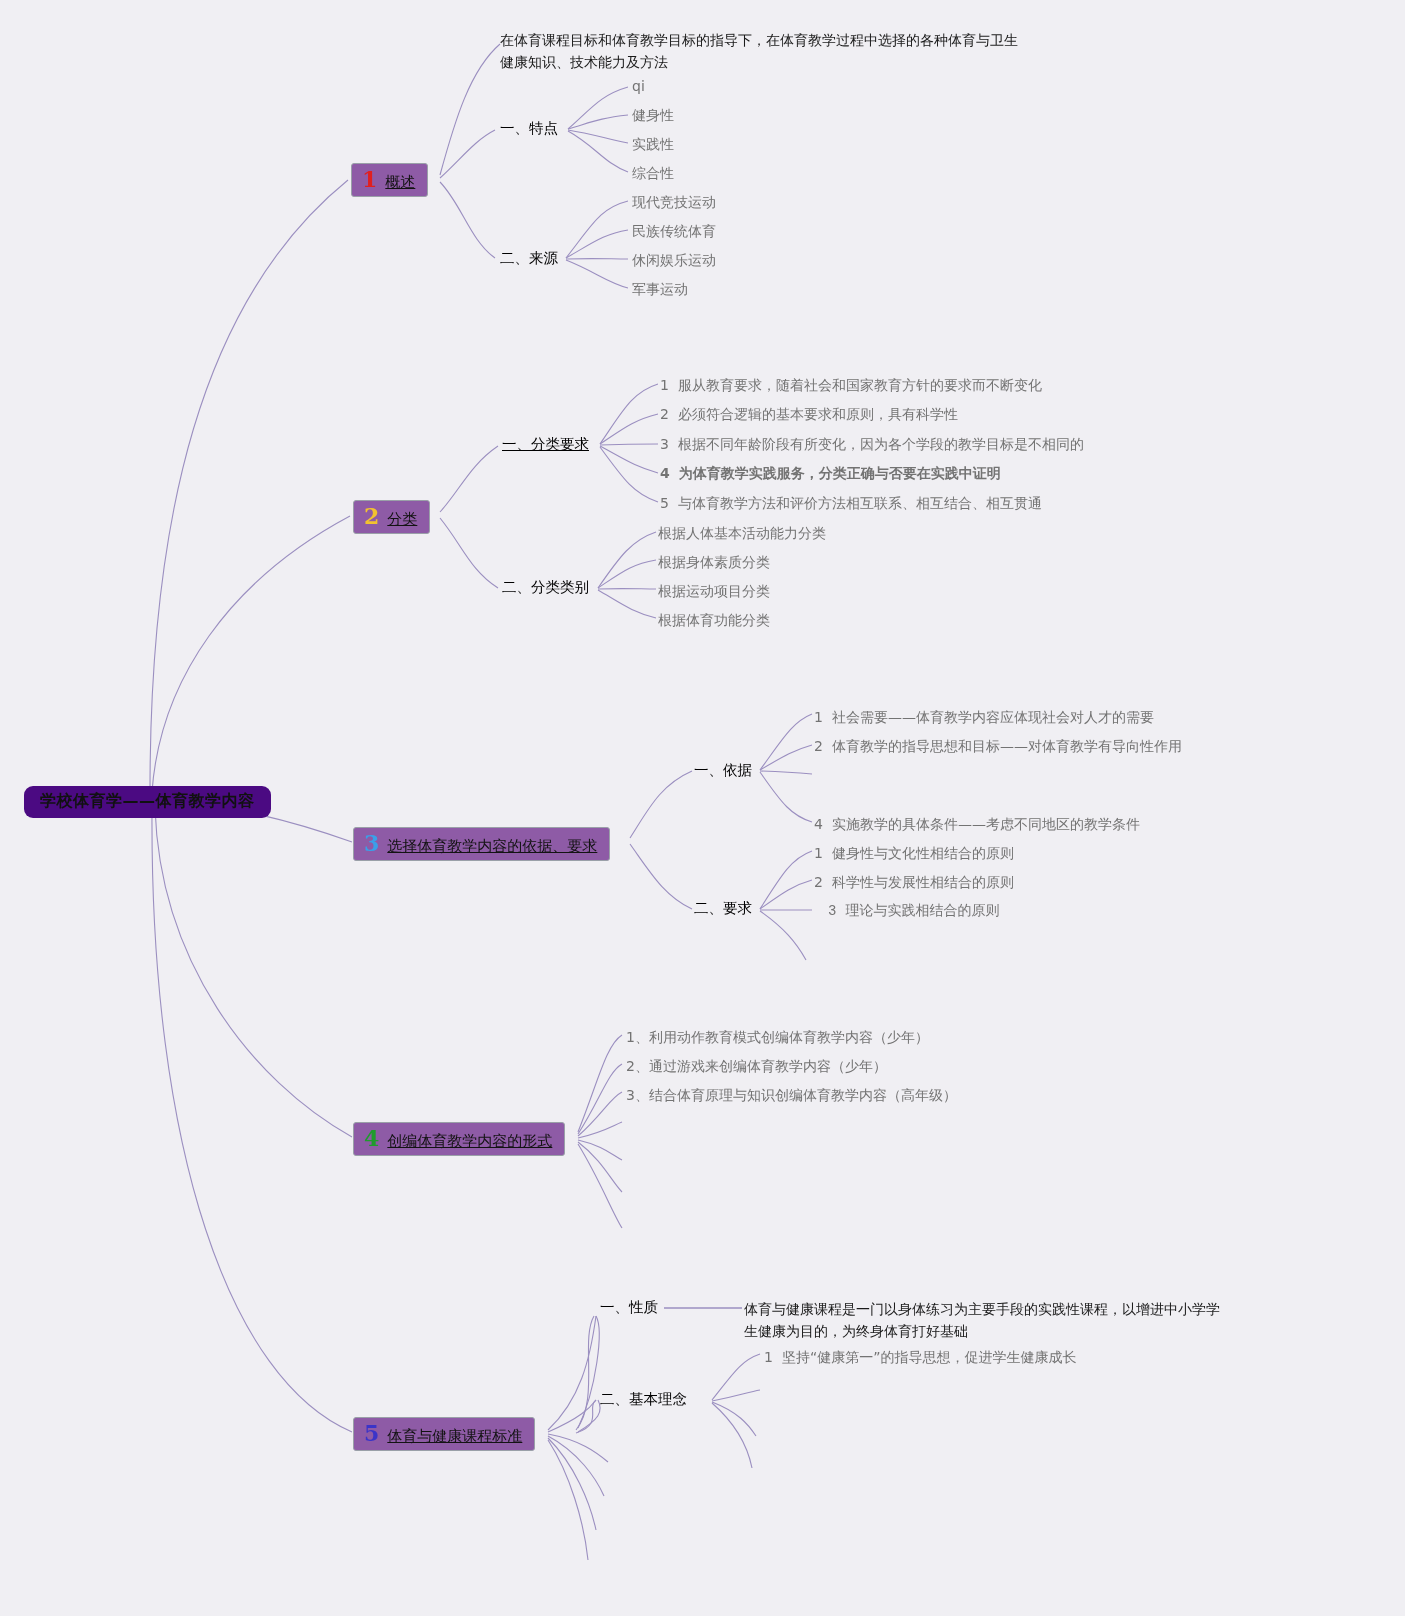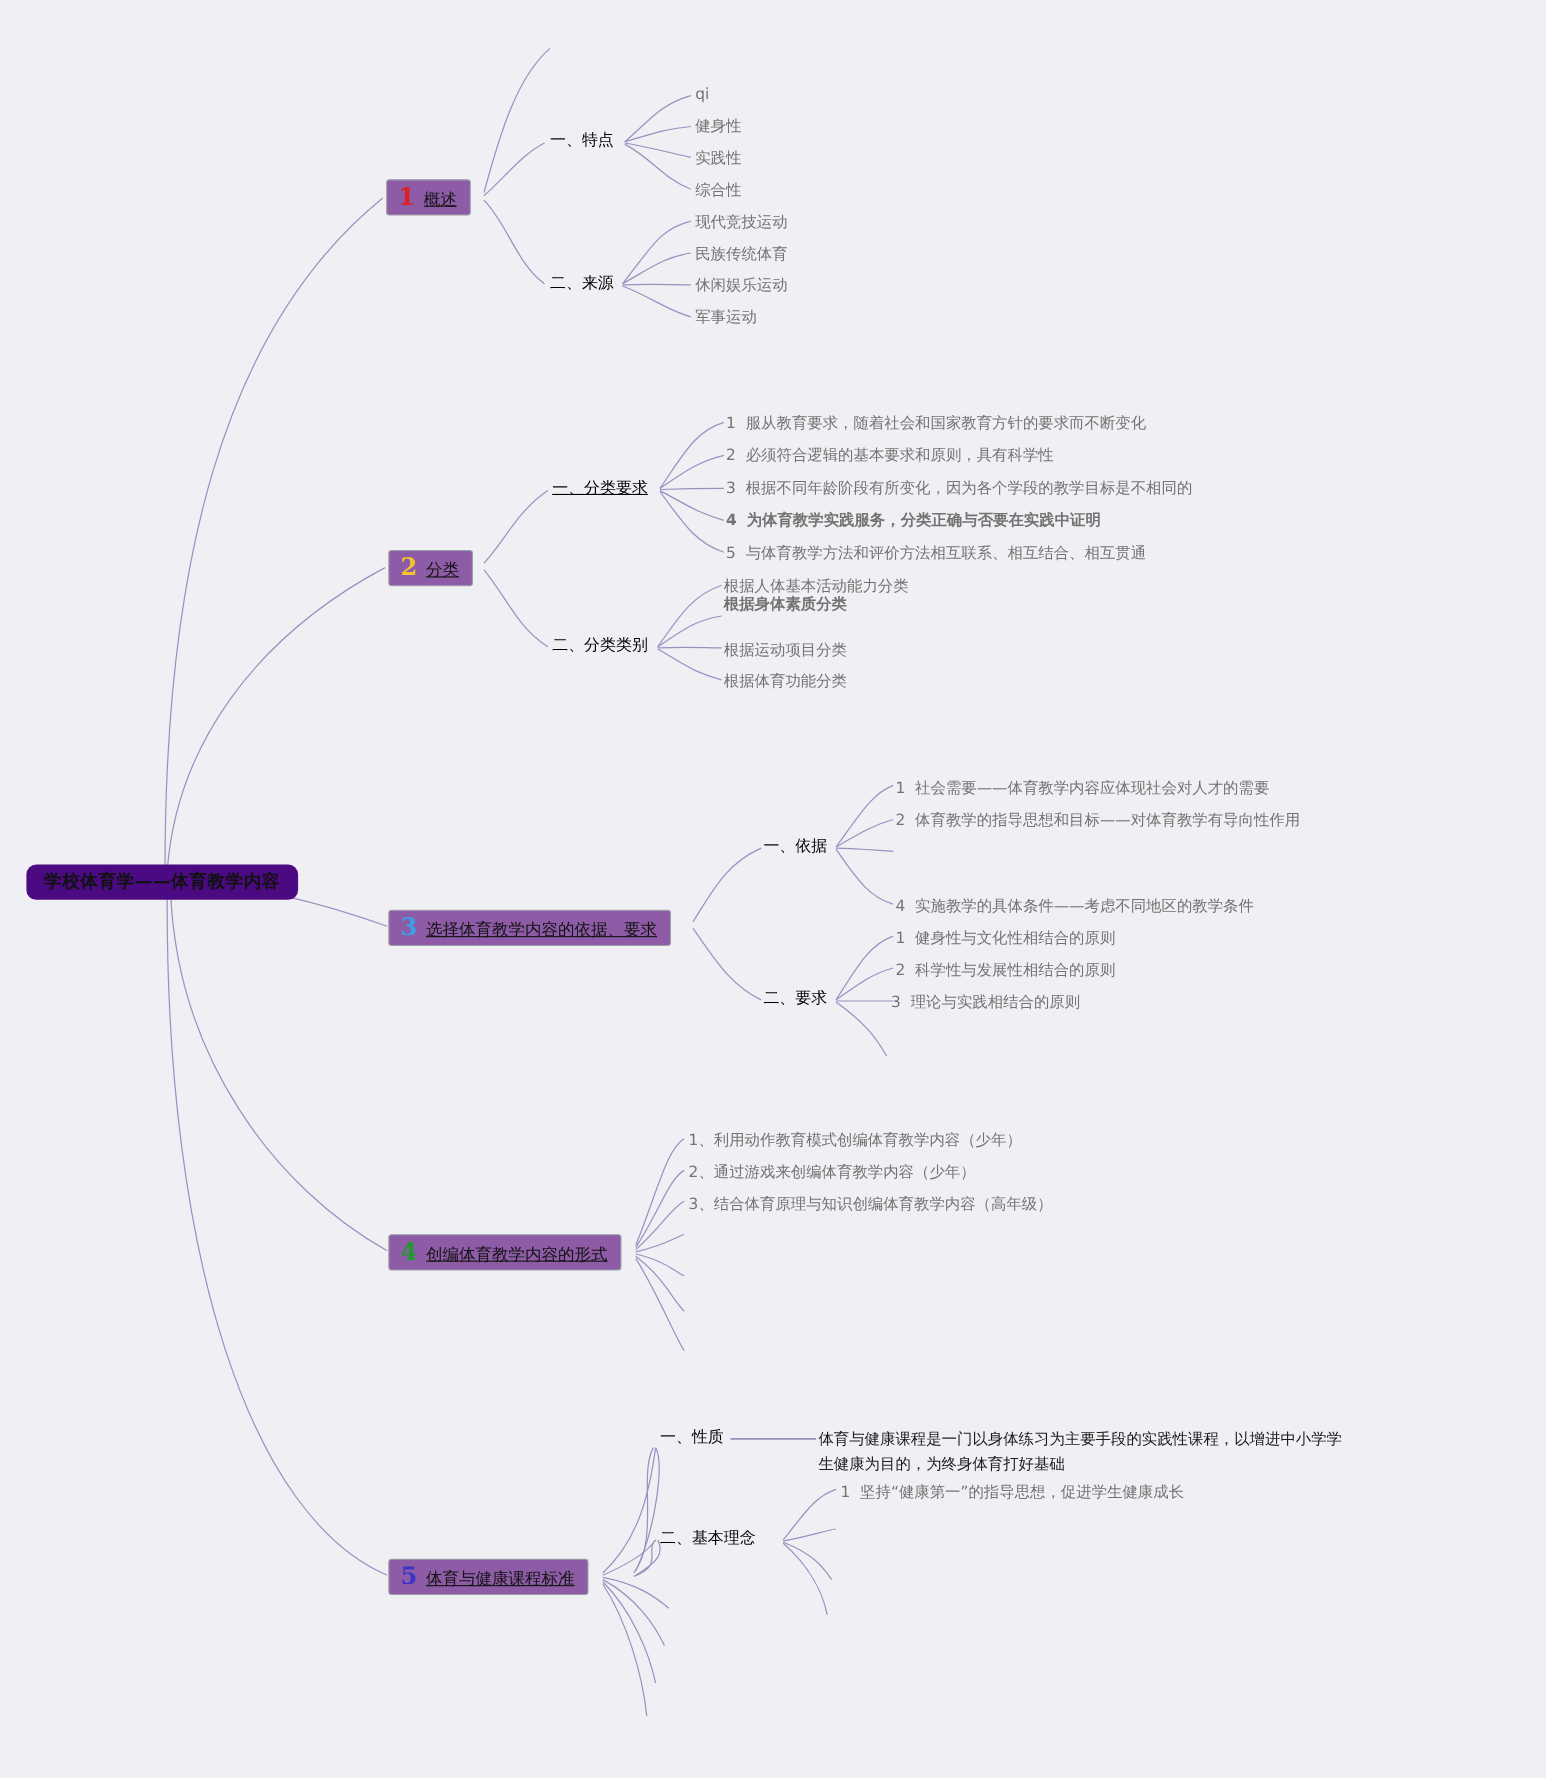--- a/index.html
+++ b/index.html
@@ -169,20 +169,21 @@
 
   <div class="root-node" style="left:24px;top:786px;">
     <span>学校体育学——体育教学内容</span>
   </div>
 
   <div class="branch-node" style="left:351px;top:163px;">
     <span class="branch-num" style="color:#e02020">1</span>
     <span class="branch-label">概述</span>
   </div>
 
+  <div class="note" style="left:500px;top:29px;width:520px;">在体育课程目标和体育教学目标的指导下，在体育教学过程中选择的各种体育与卫生健康知识、技术能力及方法</div>
 
   <div class="l2" style="left:500px;top:119px;">一、特点</div>
   <div class="leaf" style="left:632px;top:76px;">qi</div>
   <div class="leaf" style="left:632px;top:105px;">健身性</div>
   <div class="leaf" style="left:632px;top:134px;">实践性</div>
   <div class="leaf" style="left:632px;top:163px;">综合性</div>
 
   <div class="l2" style="left:500px;top:249px;">二、来源</div>
   <div class="leaf" style="left:632px;top:192px;">现代竞技运动</div>
   <div class="leaf" style="left:632px;top:221px;">民族传统体育</div>
@@ -207,21 +208,21 @@
   </div>
   <div class="leaf" style="left:660px;top:463px;font-weight:bold;">
     <span class="idx">4</span><span>为体育教学实践服务，分类正确与否要在实践中证明</span>
   </div>
   <div class="leaf" style="left:660px;top:493px;">
     <span class="idx">5</span><span>与体育教学方法和评价方法相互联系、相互结合、相互贯通</span>
   </div>
 
   <div class="l2" style="left:502px;top:578px;">二、分类类别</div>
   <div class="leaf" style="left:658px;top:523px;">根据人体基本活动能力分类</div>
-  <div class="leaf" style="left:658px;top:540px;font-weight:bold;">根据身体素质分类</div>
+  <div class="leaf" style="left:658px;top:552px;">根据身体素质分类</div>
   <div class="leaf" style="left:658px;top:581px;">根据运动项目分类</div>
   <div class="leaf" style="left:658px;top:610px;">根据体育功能分类</div>
 
   <div class="branch-node" style="left:353px;top:827px;">
     <span class="branch-num" style="color:#3aa0e8">3</span>
     <span class="branch-label">选择体育教学内容的依据、要求</span>
   </div>
 
   <div class="l2" style="left:694px;top:761px;">一、依据</div>
 
@@ -235,21 +236,21 @@
     <span class="idx">4</span><span>实施教学的具体条件——考虑不同地区的教学条件</span>
   </div>
 
   <div class="l2" style="left:694px;top:899px;">二、要求</div>
   <div class="leaf" style="left:814px;top:843px;">
     <span class="idx">1</span><span>健身性与文化性相结合的原则</span>
   </div>
   <div class="leaf" style="left:814px;top:872px;">
     <span class="idx">2</span><span>科学性与发展性相结合的原则</span>
   </div>
-  <div class="leaf" style="left:810px;top:901px;">
+  <div class="leaf" style="left:828px;top:901px;font-family:Liberation Mono, monospace;">
     <span class="idx">3</span><span>理论与实践相结合的原则</span>
   </div>
 
   <div class="branch-node" style="left:353px;top:1122px;">
     <span class="branch-num" style="color:#1f9b2e">4</span>
     <span class="branch-label">创编体育教学内容的形式</span>
   </div>
 
   <div class="leaf" style="left:626px;top:1027px;">1、利用动作教育模式创编体育教学内容（少年）</div>
   <div class="leaf" style="left:626px;top:1056px;">2、通过游戏来创编体育教学内容（少年）</div>

